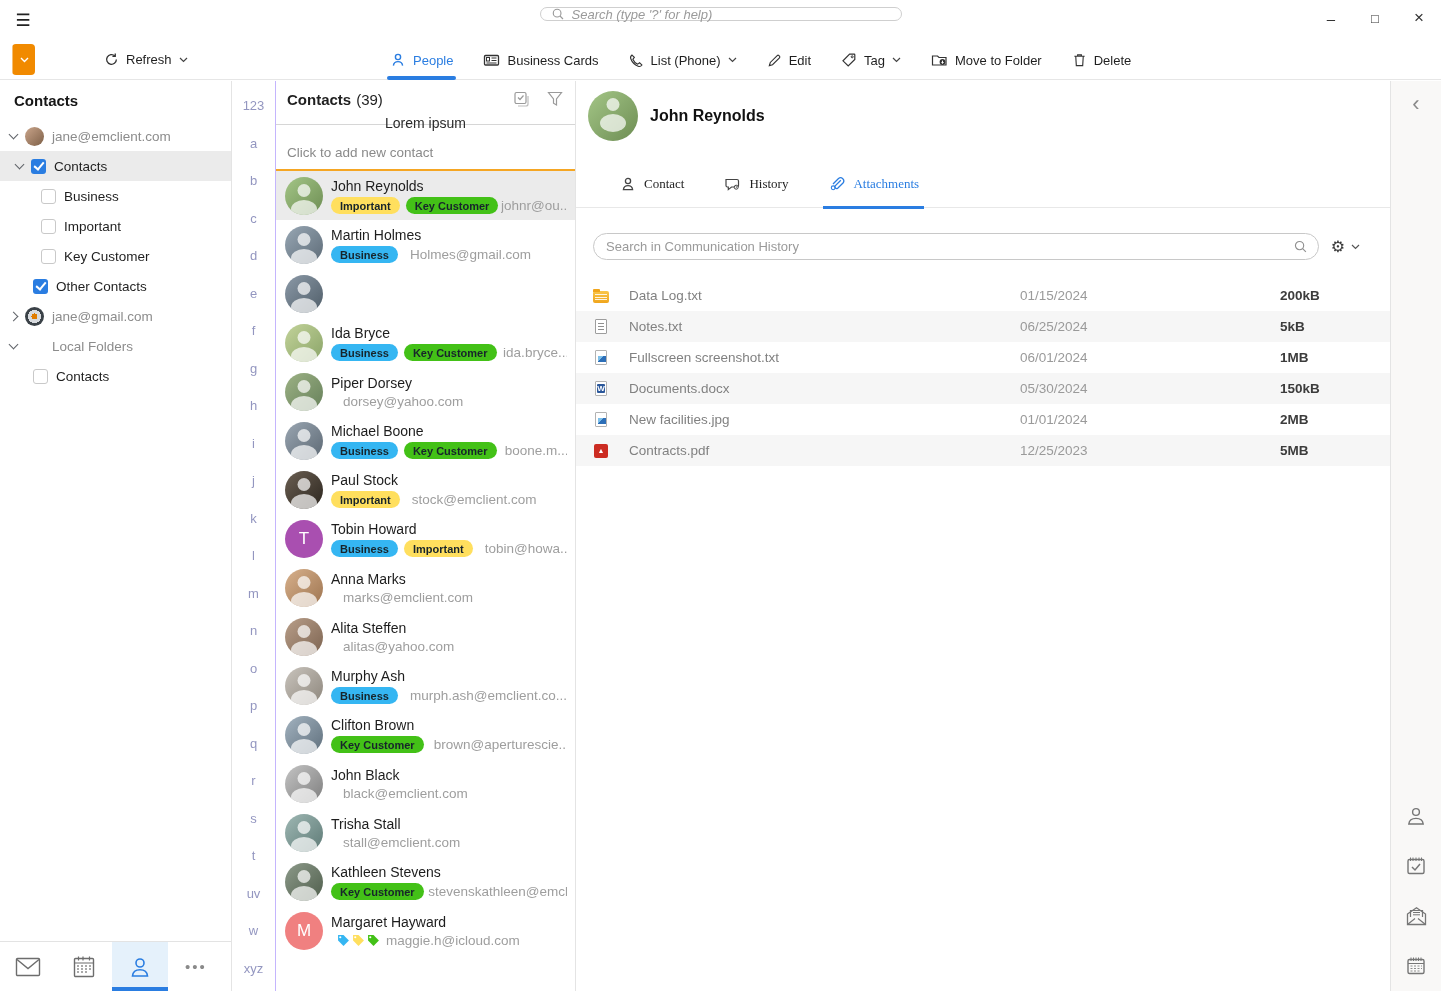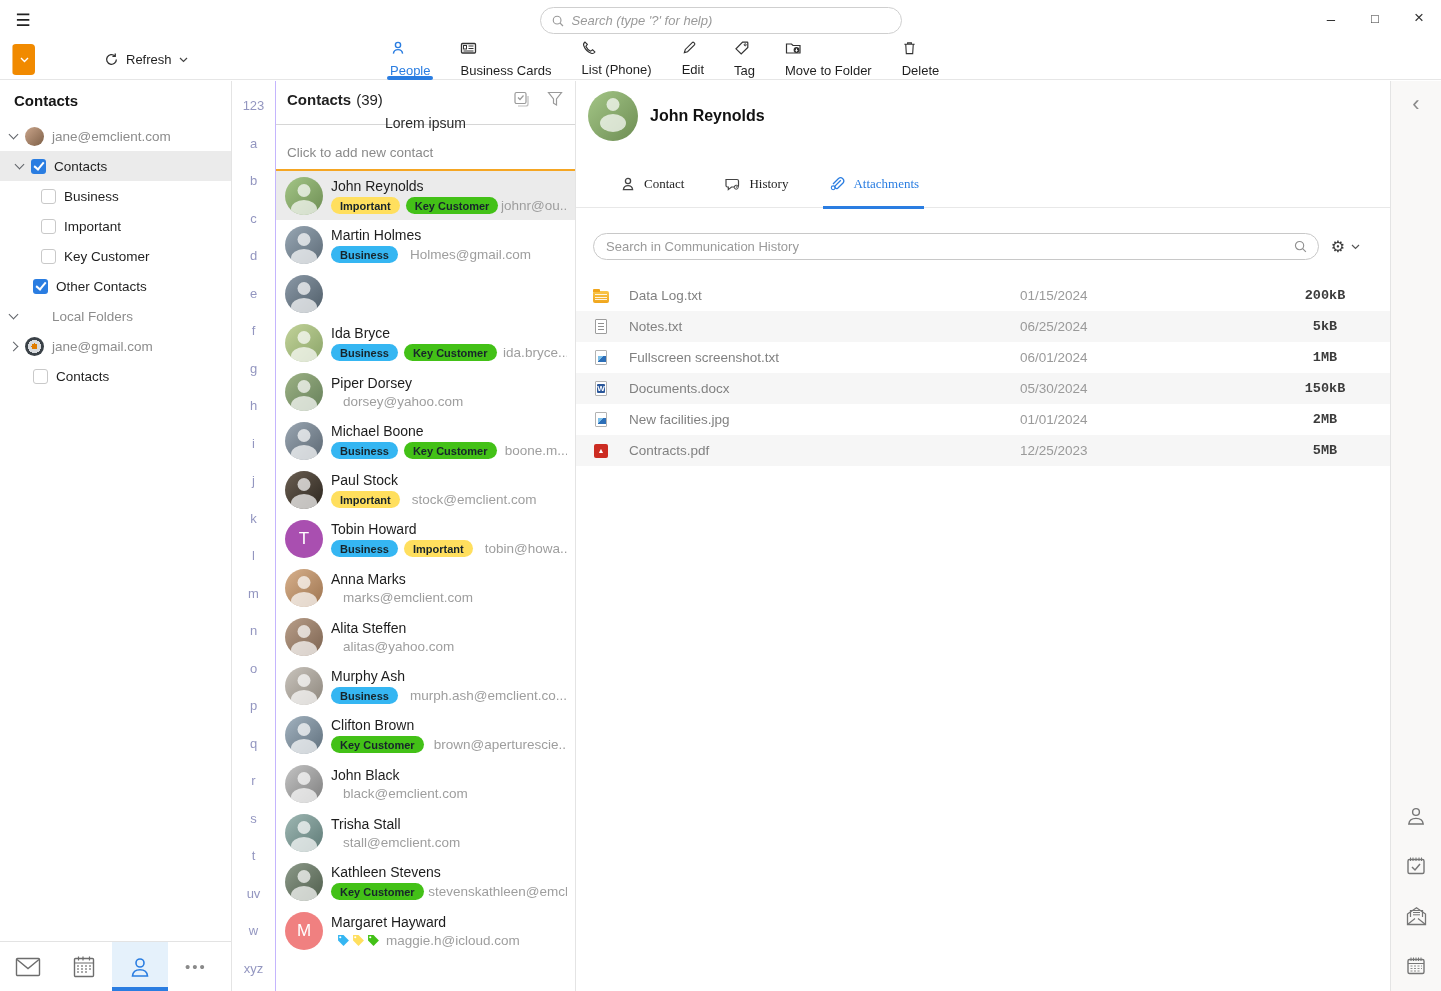--- a/index.html
+++ b/index.html
@@ -3,38 +3,38 @@
 <meta charset="utf-8">
 <style>
   * { box-sizing: border-box; margin: 0; padding: 0; }
   html,body { width:1441px; height:991px; }
   body { font-family:"Liberation Sans", sans-serif; font-size:13px; color:#1f1f1f; background:#fff; overflow:hidden; }
   #app { position:relative; width:1441px; height:991px; background:#fff; }
 
   
   .topbar { position:absolute; top:0; left:0; right:0; height:40px; display:flex; align-items:center; }
   .hamburger { position:absolute; left:10px; top:8px; width:26px; height:24px; font-size:17px; color:#222; display:flex; align-items:center; justify-content:center; cursor:pointer; }
-  .gsearch { position:absolute; left:50%; top:7px; transform:translateX(-50%); width:362px; height:27px; border:1px solid #cfcfcf; border-radius:14px; display:flex; align-items:center; padding:0 10px; gap:7px; background:#fff; }
+  .gsearch { position:absolute; left:50%; top:7px; transform:translateX(-50%); width:362px; height:14px; border:1px solid #cfcfcf; border-radius:14px; display:flex; align-items:center; padding:0 10px; gap:7px; background:#fff; }
   .gsearch input { border:none; outline:none; flex:1; font-family:"Liberation Sans",sans-serif; font-size:13px; font-style:italic; color:#555; background:transparent; }
   .gsearch input::placeholder { color:#9a9a9a; font-style:italic; }
   .winbtns { position:absolute; right:0; top:0; height:36px; display:flex; }
   .winbtn { width:44px; height:36px; display:flex; align-items:center; justify-content:center; color:#333; cursor:pointer; }
   .winbtn.min { font-size:15px; }
   .winbtn.max { font-size:13px; }
   .winbtn.close { font-size:17px; }
 
   
   .toolbar { position:absolute; top:40px; left:0; right:0; height:40px; border-bottom:1px solid #e6e6e6; }
   .newbtn { position:absolute; left:12px; top:4px; height:31px; background:#F18A00; border-radius:4px; display:flex; align-items:stretch; color:#fff; cursor:pointer; overflow:hidden; }
   .newbtn .main { display:flex; align-items:center; gap:6px; padding:0 12px 0 10px; font-size:13px; }
   .newbtn .split { width:1px; background:rgba(255,255,255,.45); }
   .newbtn .dd { display:flex; align-items:center; justify-content:center; width:22px; }
   .refresh { position:absolute; left:104px; top:4px; height:31px; display:flex; align-items:center; gap:7px; cursor:pointer; }
   .tgroup { position:absolute; left:390px; top:0; height:40px; display:flex; align-items:center; gap:30px; }
-  .titem { height:40px; display:flex; align-items:flex-start; gap:7px; cursor:pointer; position:relative; color:#1f1f1f;flex-direction:column; }
+  .titem { height:40px; display:flex; align-items:center; gap:7px; cursor:pointer; position:relative; color:#1f1f1f; }
   .titem.active { color:#2A7DE1; }
   .titem.active::after { content:""; position:absolute; left:-3px; right:-3px; bottom:0; height:4px; background:#2A7DE1; border-radius:2px; }
   .ticon { display:flex; align-items:center; }
 
   
   .main { position:absolute; top:81px; left:0; right:0; bottom:0; display:flex; }
   .sidebar { width:232px; position:relative; border-right:1px solid #e4e4e4; background:#fff; }
   .alpha { width:44px; border-right:1px solid #c4b5fd; display:flex; flex-direction:column; padding:6px 0 4px; }
   .alpha div { flex:1; display:flex; align-items:center; justify-content:center; color:#9396C0; font-size:13px; cursor:pointer; }
   .clist { width:300px; border-right:1px solid #e4e4e4; display:flex; flex-direction:column; background:#fff; }
@@ -105,21 +105,21 @@
   .d-searchrow { display:flex; align-items:center; gap:12px; margin:25px 30px 0 17px; }
   .d-search { flex:1; height:27px; border:1px solid #c8c8c8; border-radius:14px; display:flex; align-items:center; padding:0 10px 0 12px; }
   .d-search input { border:none; outline:none; flex:1; font-family:"Liberation Sans",sans-serif; font-size:13px; color:#555; background:transparent; }
   .d-search input::placeholder { color:#9a9a9a; }
   .d-gear { display:flex; align-items:center; gap:6px; cursor:pointer; color:#3b3b3b; font-size:16px; }
   .atable { margin-top:20px; }
   .arow { height:31px; display:flex; align-items:center; padding:0 20px 0 17px; cursor:pointer; }
   .arow:nth-child(even) { background:#f6f6f6; }
   .a-name { flex:1; color:#818181; font-size:13.5px; padding-left:20px; white-space:nowrap; overflow:hidden; }
   .a-date { width:260px; color:#9a9a9a; font-size:13.5px; }
-  .a-size { width:90px; text-align:center; color:#3c3c3c; font-size:13.5px; font-weight:bold;font-family:Liberation Mono, monospace; }
+  .a-size { width:90px; text-align:left; color:#3c3c3c; font-size:13.5px; font-weight:bold; }
 
   
   .fi { width:16px; height:16px; position:relative; flex:none; }
   .fi-folder { background:linear-gradient(#f9c64a,#f0a51c); border-radius:2px; height:12px; margin-top:3px; }
   .fi-folder::before { content:""; position:absolute; top:-2px; left:0; width:7px; height:3px; background:#f0a51c; border-radius:1px 1px 0 0; }
   .fi-folder::after { content:""; position:absolute; left:2px; right:2px; top:3px; height:6px; background:repeating-linear-gradient(rgba(255,255,255,.85) 0 1px,transparent 1px 2.7px); }
   .fi-txt { width:12px; height:15px; margin:0 2px; background:#fff; border:1px solid #9d9d9d; border-radius:1px; }
   .fi-txt::after { content:""; position:absolute; left:2px; right:2px; top:3px; height:8px; background:repeating-linear-gradient(#8f8f8f 0 1px,transparent 1px 3px); }
   .fi-img { width:12px; height:15px; margin:0 2px; background:#fff; border:1px solid #b2b2b2; border-radius:1px; }
   .fi-img::after { content:""; position:absolute; left:1.5px; bottom:2px; width:8px; height:6px; background:linear-gradient(135deg,#7ec0ea 40%,#2d6fb8 40%); }
@@ -285,30 +285,30 @@
 
             <span class="cb off"></span>
             <span class="tree-label">Key Customer</span>
           </div>
           <div class="tree-item lv1nc">
 
             <span class="cb on"></span>
             <span class="tree-label">Other Contacts</span>
           </div>
           <div class="tree-item lv0 muted">
+            <span class="chev r"></span>
+            <span class="ti google"></span>
+
+            <span class="tree-label">jane@gmail.com</span>
+          </div>
+          <div class="tree-item lv0 muted">
             <span class="chev d"></span>
             <span class="ti home"></span>
 
             <span class="tree-label">Local Folders</span>
-          </div>
-          <div class="tree-item lv0 muted">
-            <span class="chev r"></span>
-            <span class="ti google"></span>
-
-            <span class="tree-label">jane@gmail.com</span>
           </div>
           <div class="tree-item lv1nc">
 
             <span class="cb off"></span>
             <span class="tree-label">Contacts</span>
           </div>
         </div>
       <div class="modbar">
         <div class="mod">
           <svg width="26" height="22" viewBox="0 0 26 22">

